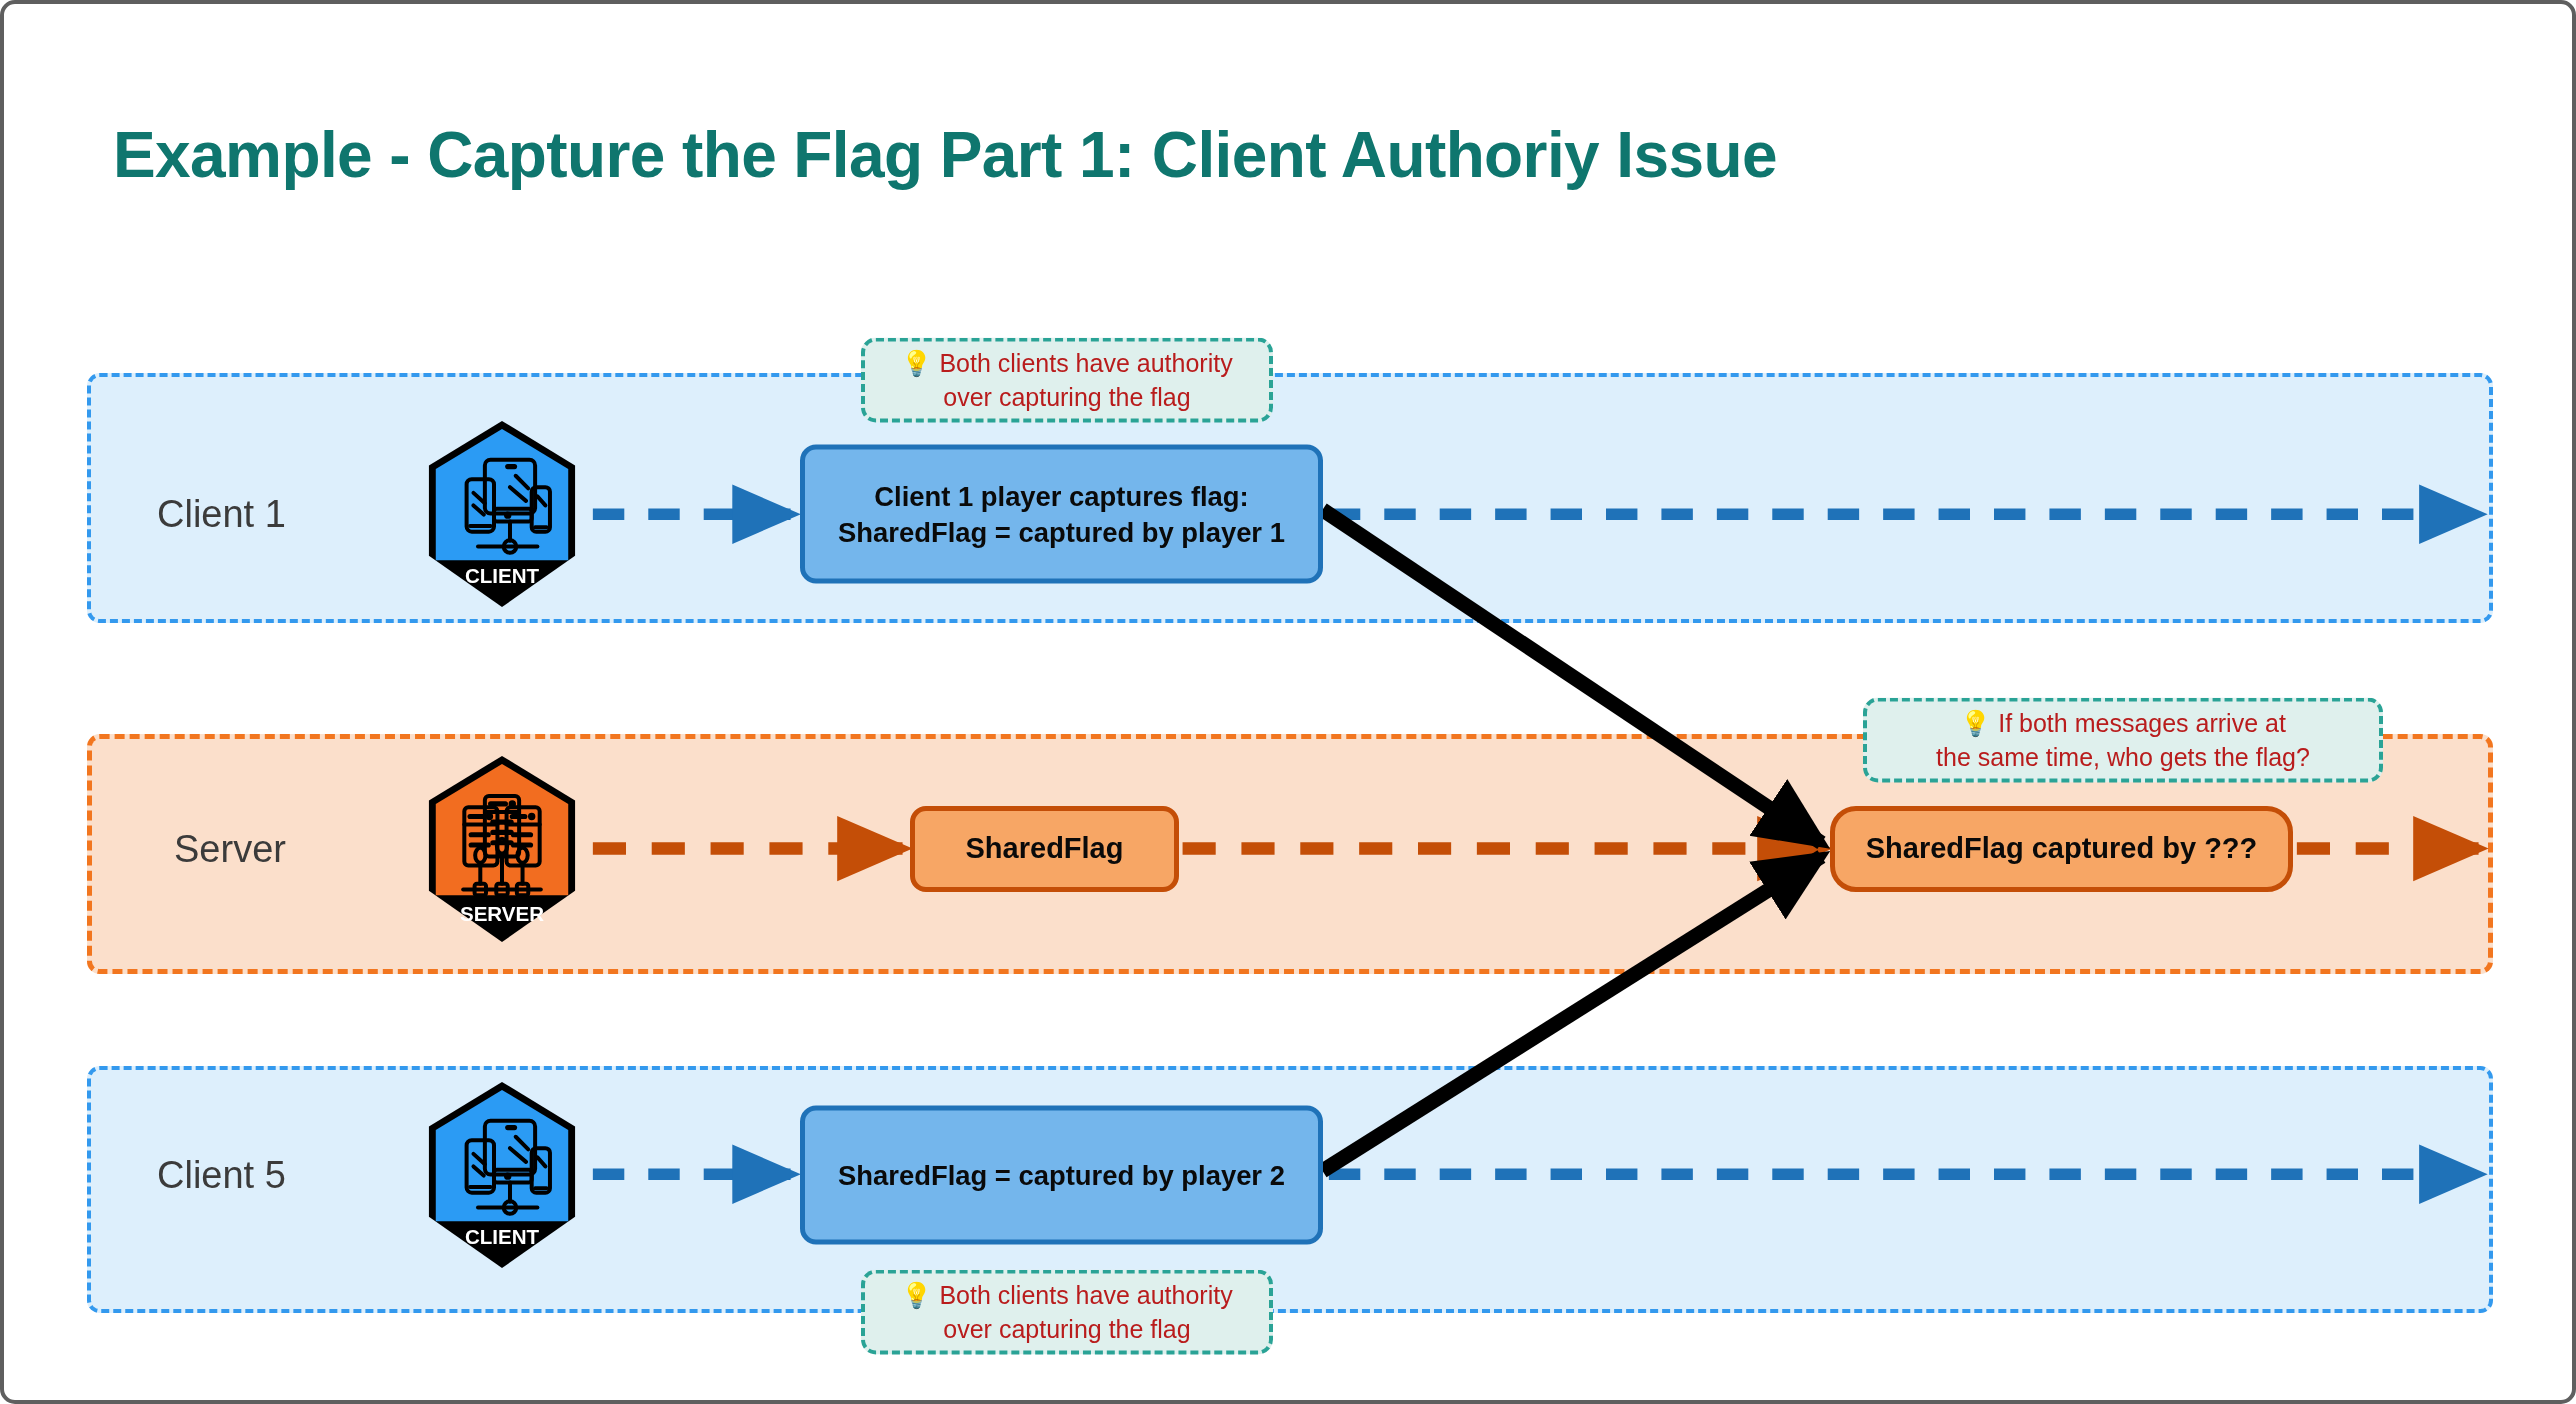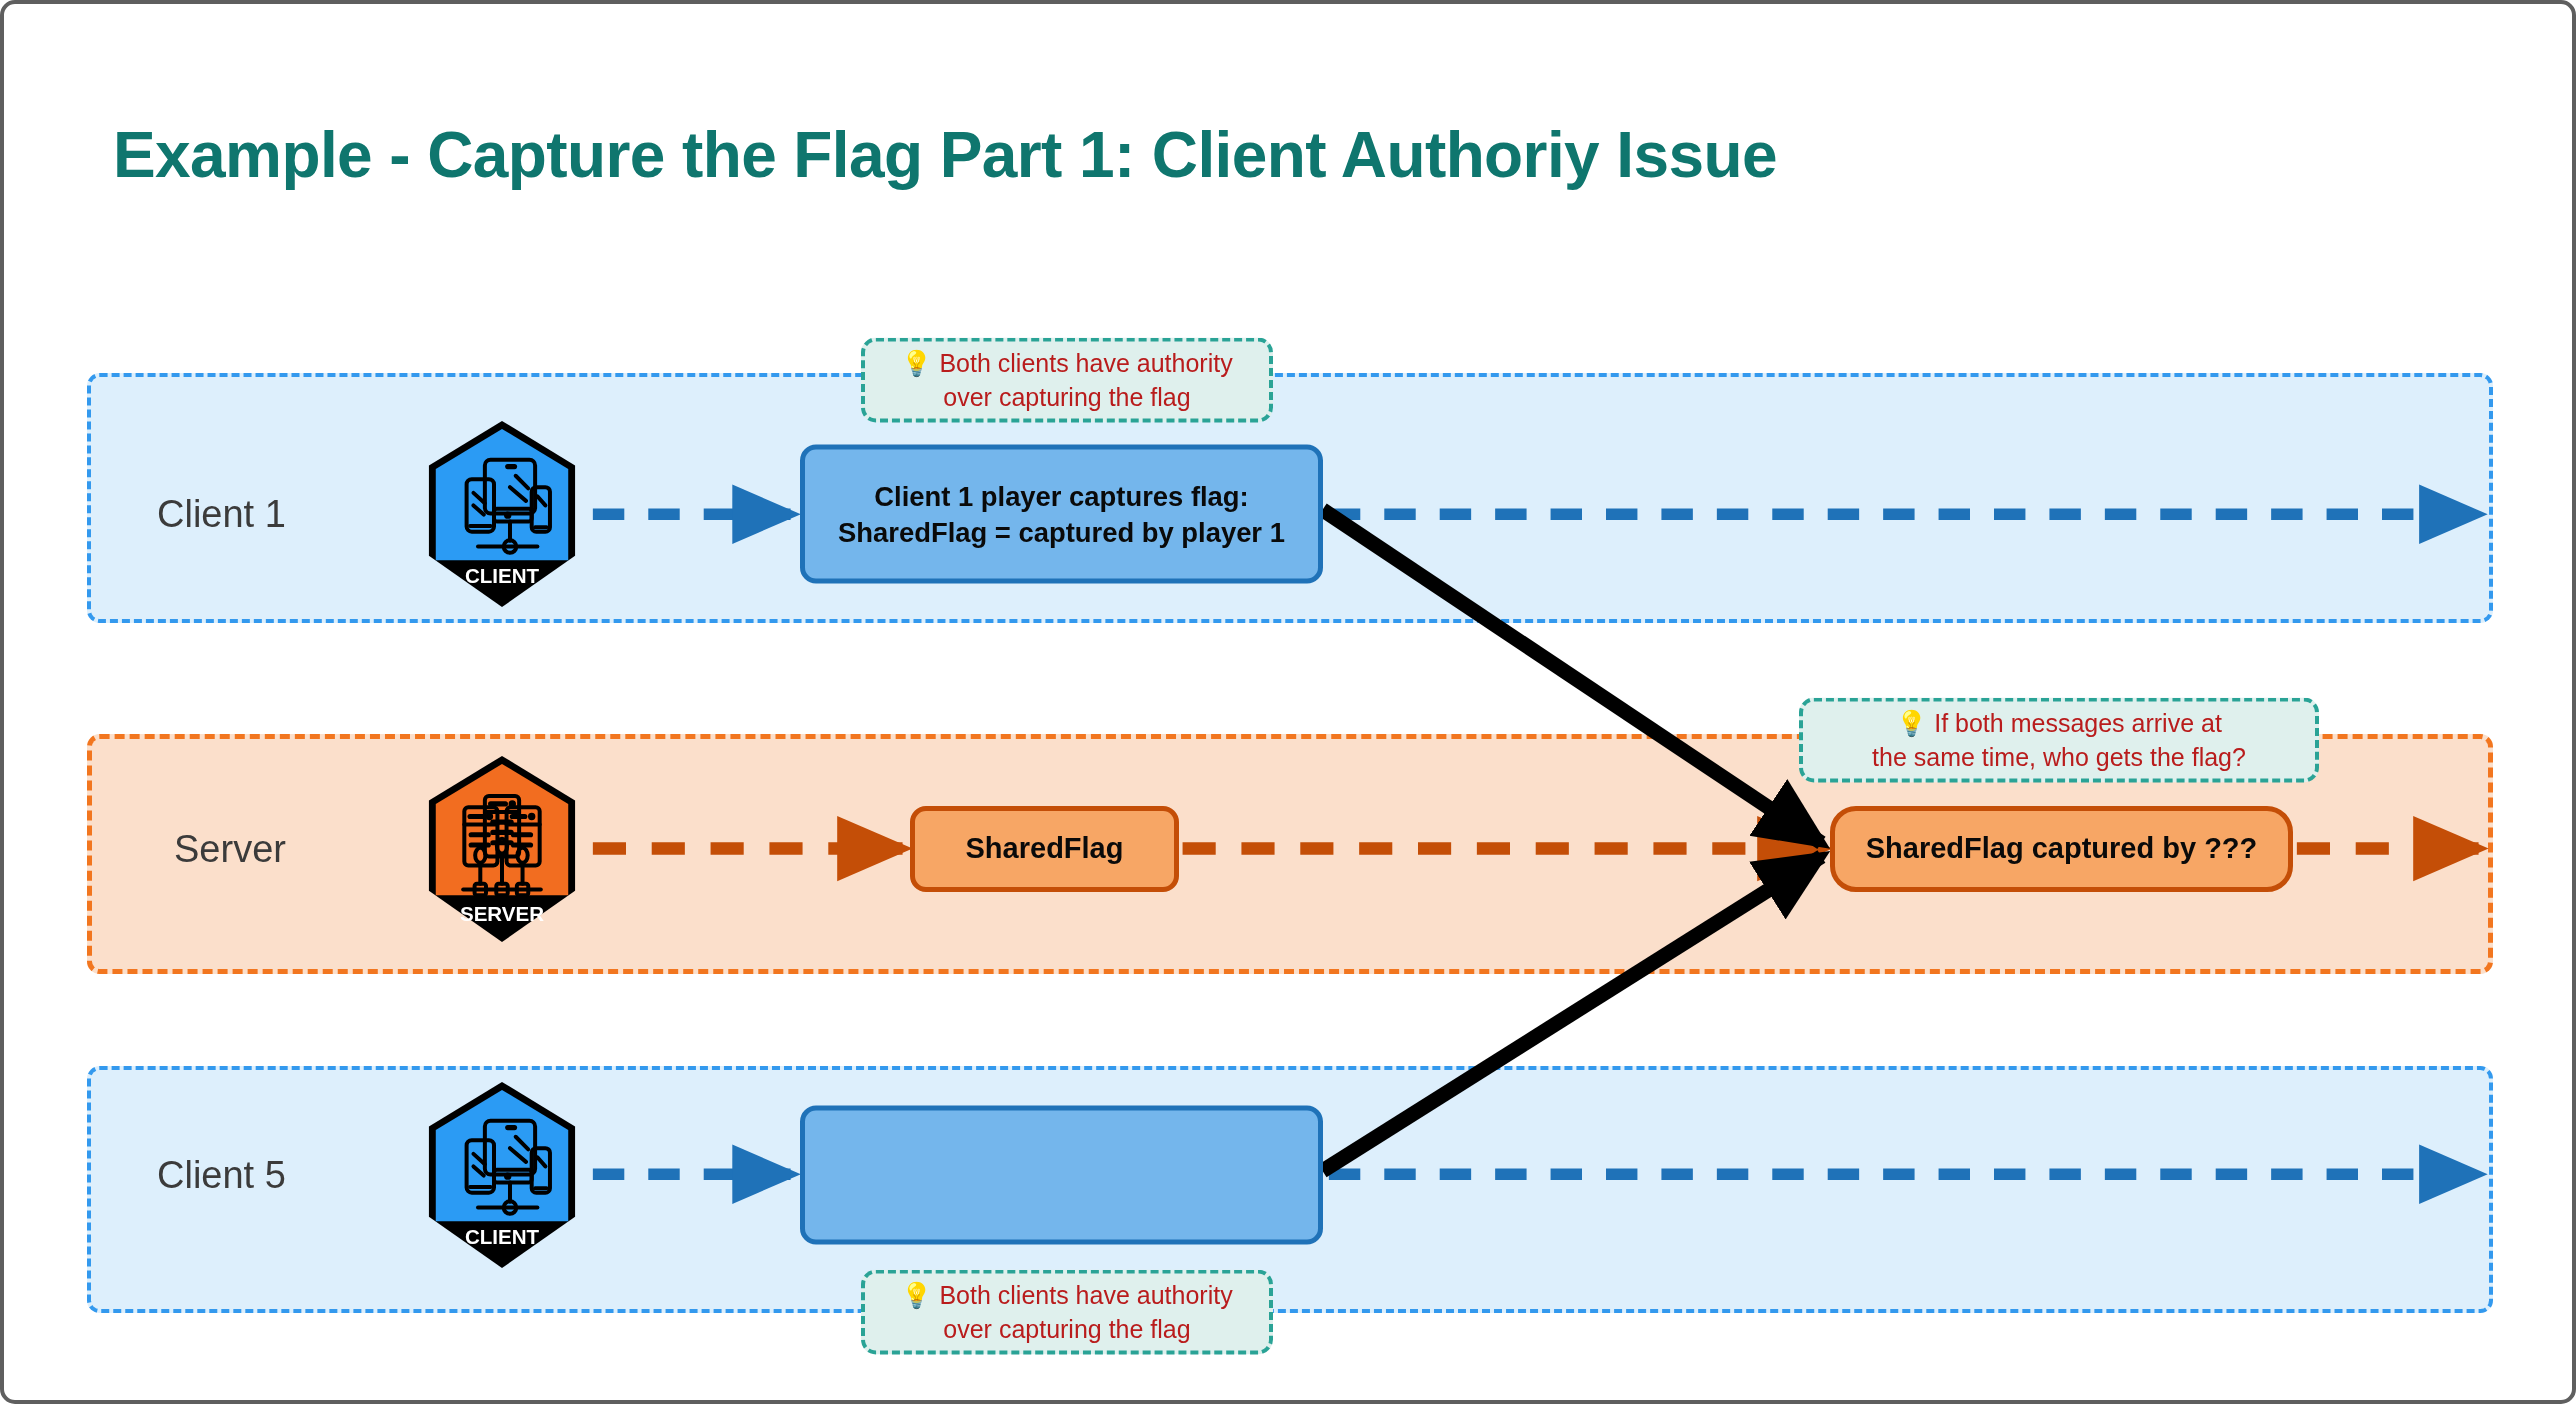--- a/index.html
+++ b/index.html
@@ -120,21 +120,21 @@
     font-size: 25px;
     line-height: 1.33;
     text-align: center;
     display: flex;
     align-items: center;
     justify-content: center;
     padding: 5.7px 12.6px;
     transform: translateY(-50%);
   }
   #note-top    { left: 857px; top: 376px;  width: 412px; height: 85px; }
-  #note-mid    { left: 1795px; top: 736px; width: 520px; height: 85px; }
+  #note-mid    { left: 1859px; top: 736px; width: 520px; height: 85px; }
   #note-bottom { left: 857px; top: 1308px; width: 412px; height: 85px; }
 
   
   #arrows {
     position: absolute;
     left: 0; top: 0;
     width: 2576px;
     height: 1404px;
     pointer-events: none;
   }
@@ -288,20 +288,21 @@
   <div class="msgbox orange" id="box-sharedflag">
     <span>SharedFlag</span>
   </div>
 
   <div class="msgbox orange" id="box-captured">
     <span>SharedFlag captured by ???</span>
   </div>
 
   <div class="msgbox blue" id="box-client2">
     <div>
+      <div>SharedFlag = captured by player 2</div>
     </div>
   </div>
 
   <div class="note" id="note-top">
     <div>
       <div>
         <span>💡</span>
         <span>Both clients have authority</span>
       </div>
       <div>over capturing the flag</div>

